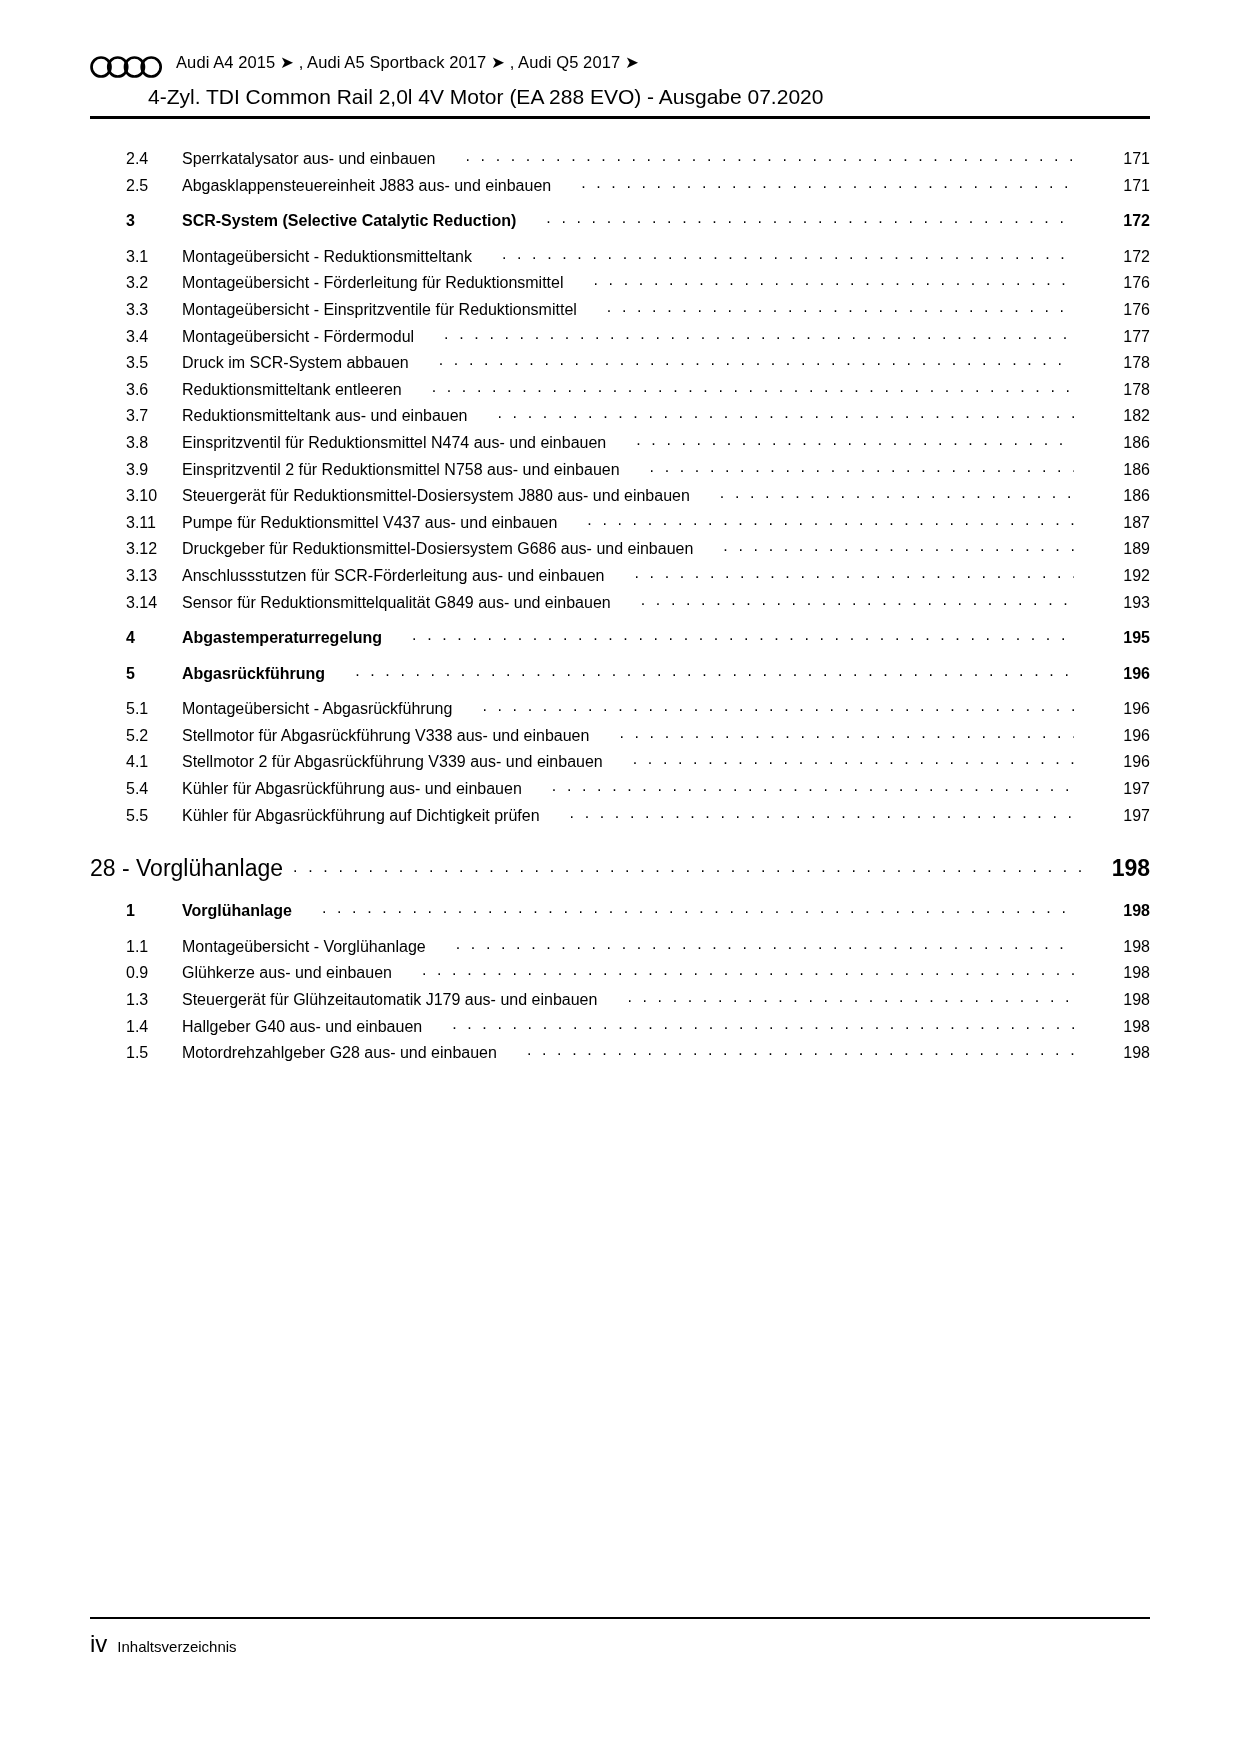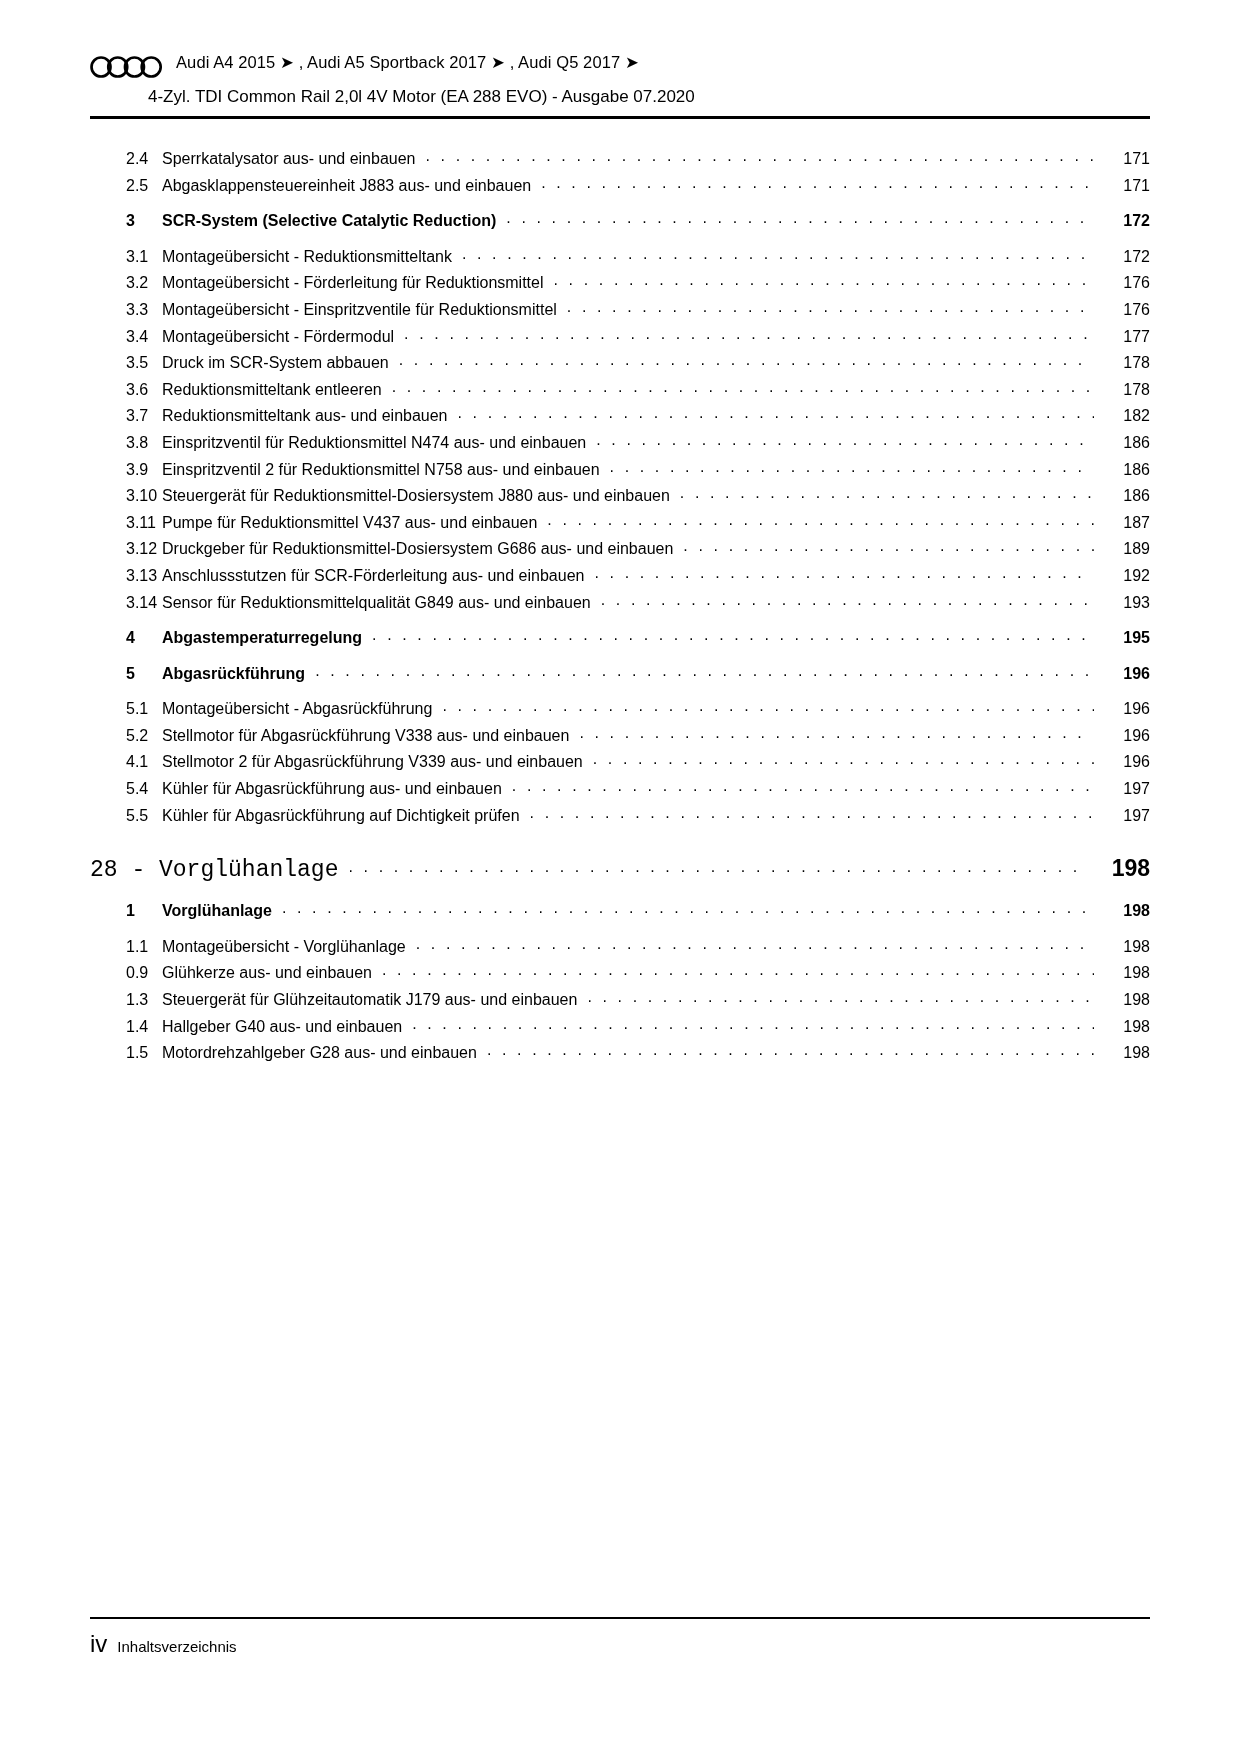--- a/index.html
+++ b/index.html
@@ -44,21 +44,21 @@
   .header-texts {
     flex: 1;
   }
   .header-line1 {
     font-size: 16.5px;
     letter-spacing: 0.1px;
     white-space: nowrap;
     line-height: 20px;
   }
   .header-line2 {
-    font-size: 17px;
+    font-size: 21px;
     line-height: 20px;
     margin-top: 7px;
     padding-left: 58px;
     white-space: nowrap;
   }
   .header-rule {
     position: absolute;
     left: 90px;
     top: 116px;
     width: 1060px;
@@ -72,20 +72,21 @@
     left: 90px;
     top: 146px;
     width: 1060px;
   }
   .toc-row {
     display: flex;
     align-items: baseline;
     font-size: 16px;
     line-height: 26.6px;
     white-space: nowrap;
+    gap: 20px;
   }
   .toc-row .num {
     width: 72px;
     flex: none;
     padding-left: 36px;
     box-sizing: border-box;
   }
   .toc-row .title {
     flex: none;
     padding-right: 8px;
@@ -123,21 +124,20 @@
     align-items: baseline;
     font-size: 23px;
     line-height: 34px;
     white-space: nowrap;
     margin-top: 22px;
     margin-bottom: 10px;
   }
   .chapter-row .ch-title {
     flex: none;
     padding-right: 10px;
-    font-family: Liberation Mono, monospace;
   }
   .chapter-row .dots {
     flex: 1;
     overflow: hidden;
     position: relative;
     top: -4px;
     font-size: 16px;
     letter-spacing: 3.1px;
   }
   .chapter-row .page-no {

